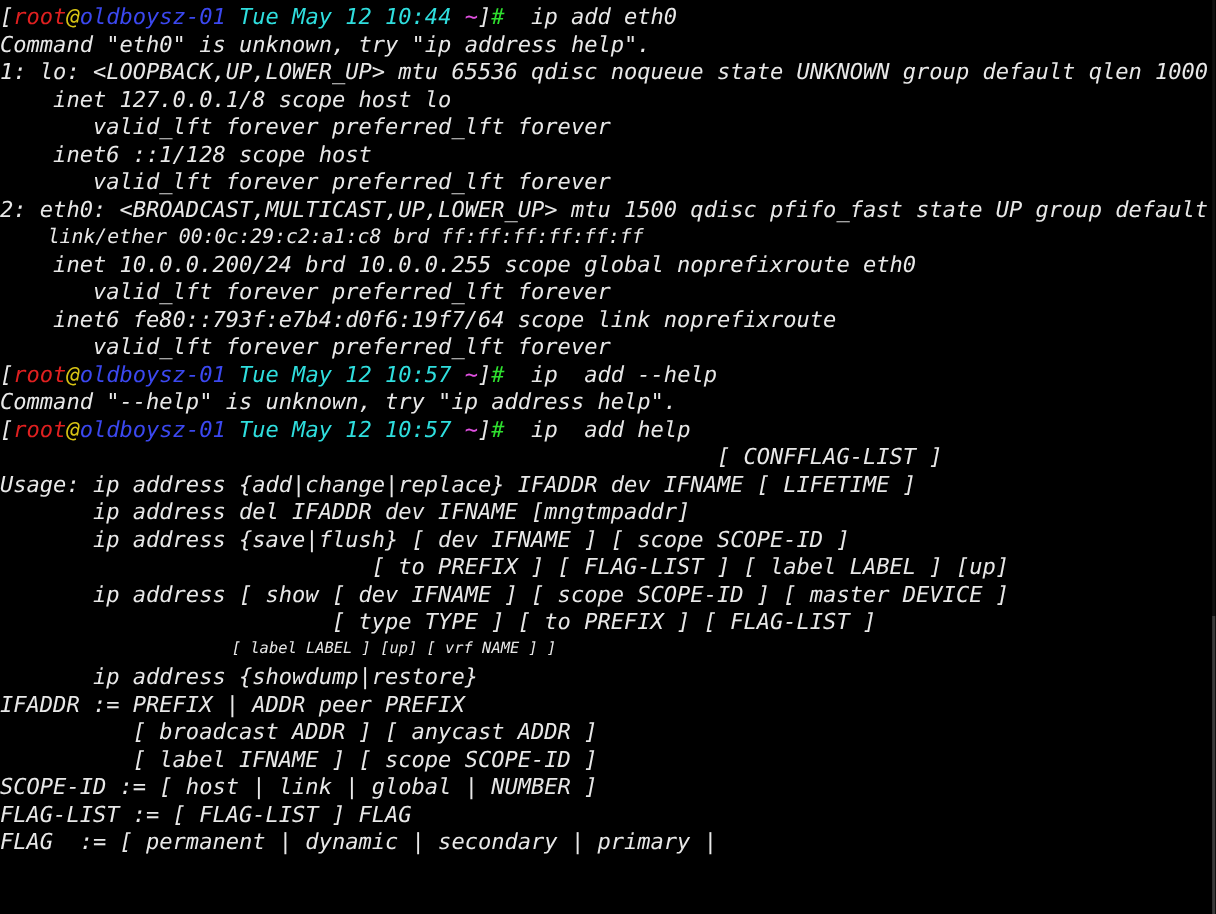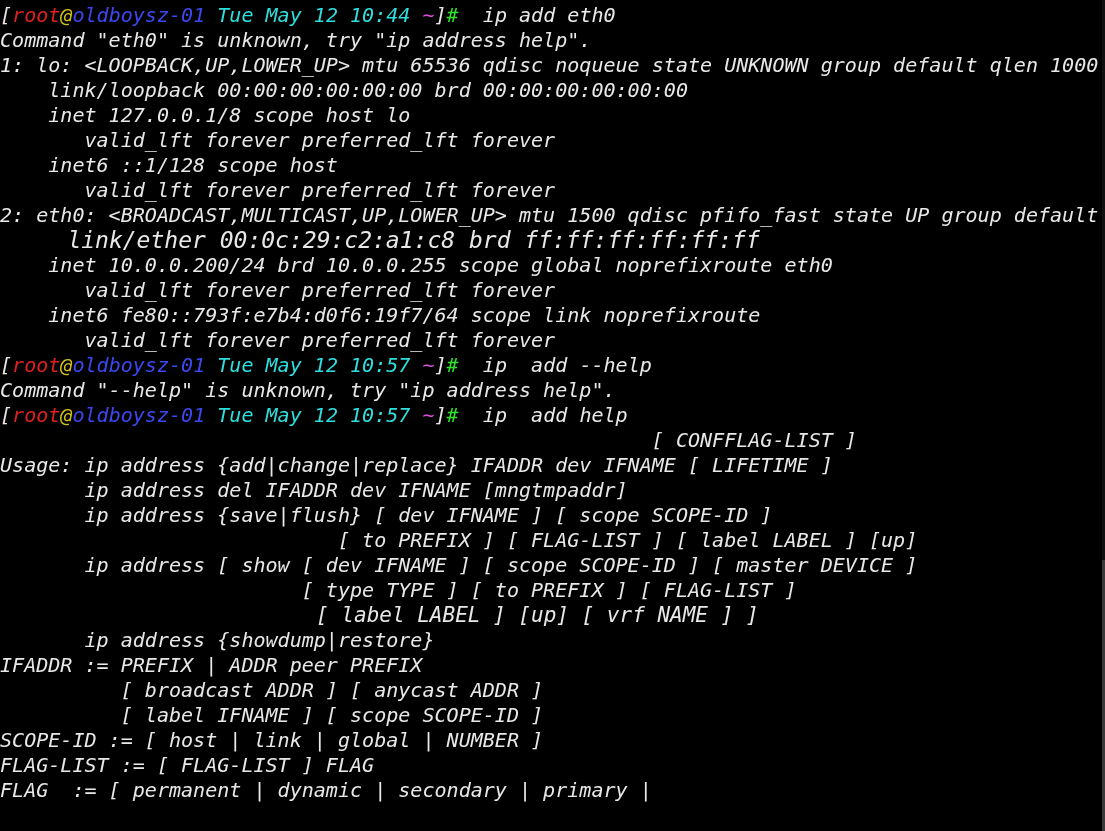--- a/index.html
+++ b/index.html
@@ -64,42 +64,41 @@
   }
 </style>
 </head>
 <body>
 
 <div id="terminal">
   <div class="screen" id="screen">
       <div class="line" style="font-size: 20.0546px;"><span class="c-white">[</span><span class="c-red">root</span><span class="c-yellow">@</span><span class="c-blue">oldboysz-01</span><span class="c-cyan"> Tue May 12 10:44 </span><span class="c-magenta">~</span><span class="c-white">]</span><span class="c-green">#</span><span class="c-white">  ip add eth0</span></div>
       <div class="line" style="font-size: 20.0546px;"><span class="c-white">Command "eth0" is unknown, try "ip address help".</span></div>
       <div class="line" style="font-size: 20.0546px;"><span class="c-white">1: lo: &lt;LOOPBACK,UP,LOWER_UP&gt; mtu 65536 qdisc noqueue state UNKNOWN group default qlen 1000</span></div>
-      <div class="line" style="font-size: 20.0546px;"><span class="c-white">    link/loopback 00:00:00:00:00:00 brd 00:00:00:00:00:00</span></div>
       <div class="line" style="font-size: 20.0546px;"><span class="c-white">    inet 127.0.0.1/8 scope host lo</span></div>
       <div class="line" style="font-size: 20.0546px;"><span class="c-white">       valid_lft forever preferred_lft forever</span></div>
       <div class="line" style="font-size: 20.0546px;"><span class="c-white">    inet6 ::1/128 scope host</span></div>
       <div class="line" style="font-size: 20.0546px;"><span class="c-white">       valid_lft forever preferred_lft forever</span></div>
       <div class="line" style="font-size: 20.0546px;"><span class="c-white">2: eth0: &lt;BROADCAST,MULTICAST,UP,LOWER_UP&gt; mtu 1500 qdisc pfifo_fast state UP group default</span></div>
-      <div class="line" style="font-size: 23px; margin-left: 12px;"><span class="c-white">    link/ether 00:0c:29:c2:a1:c8 brd ff:ff:ff:ff:ff:ff</span></div>
+      <div class="line" style="font-size: 18px;"><span class="c-white">    link/ether 00:0c:29:c2:a1:c8 brd ff:ff:ff:ff:ff:ff</span></div>
       <div class="line" style="font-size: 20.0546px;"><span class="c-white">    inet 10.0.0.200/24 brd 10.0.0.255 scope global noprefixroute eth0</span></div>
       <div class="line" style="font-size: 20.0546px;"><span class="c-white">       valid_lft forever preferred_lft forever</span></div>
       <div class="line" style="font-size: 20.0546px;"><span class="c-white">    inet6 fe80::793f:e7b4:d0f6:19f7/64 scope link noprefixroute</span></div>
       <div class="line" style="font-size: 20.0546px;"><span class="c-white">       valid_lft forever preferred_lft forever</span></div>
       <div class="line" style="font-size: 20.0546px;"><span class="c-white">[</span><span class="c-red">root</span><span class="c-yellow">@</span><span class="c-blue">oldboysz-01</span><span class="c-cyan"> Tue May 12 10:57 </span><span class="c-magenta">~</span><span class="c-white">]</span><span class="c-green">#</span><span class="c-white">  ip  add --help</span></div>
       <div class="line" style="font-size: 20.0546px;"><span class="c-white">Command "--help" is unknown, try "ip address help".</span></div>
       <div class="line" style="font-size: 20.0546px;"><span class="c-white">[</span><span class="c-red">root</span><span class="c-yellow">@</span><span class="c-blue">oldboysz-01</span><span class="c-cyan"> Tue May 12 10:57 </span><span class="c-magenta">~</span><span class="c-white">]</span><span class="c-green">#</span><span class="c-white">  ip  add help</span></div>
       <div class="line" style="font-size: 20.0546px;"><span class="c-white">                                                      [ CONFFLAG-LIST ]</span></div>
       <div class="line" style="font-size: 20.0546px;"><span class="c-white">Usage: ip address {add|change|replace} IFADDR dev IFNAME [ LIFETIME ]</span></div>
       <div class="line" style="font-size: 20.0546px;"><span class="c-white">       ip address del IFADDR dev IFNAME [mngtmpaddr]</span></div>
       <div class="line" style="font-size: 20.0546px;"><span class="c-white">       ip address {save|flush} [ dev IFNAME ] [ scope SCOPE-ID ]</span></div>
       <div class="line" style="font-size: 20.0546px;"><span class="c-white">                            [ to PREFIX ] [ FLAG-LIST ] [ label LABEL ] [up]</span></div>
       <div class="line" style="font-size: 20.0546px;"><span class="c-white">       ip address [ show [ dev IFNAME ] [ scope SCOPE-ID ] [ master DEVICE ]</span></div>
       <div class="line" style="font-size: 20.0546px;"><span class="c-white">                         [ type TYPE ] [ to PREFIX ] [ FLAG-LIST ]</span></div>
-      <div class="line" style="font-size: 21px;"><span class="c-white">                         [ label LABEL ] [up] [ vrf NAME ] ]</span></div>
+      <div class="line" style="font-size: 14px;"><span class="c-white">                         [ label LABEL ] [up] [ vrf NAME ] ]</span></div>
       <div class="line" style="font-size: 20.0546px;"><span class="c-white">       ip address {showdump|restore}</span></div>
       <div class="line" style="font-size: 20.0546px;"><span class="c-white">IFADDR := PREFIX | ADDR peer PREFIX</span></div>
       <div class="line" style="font-size: 20.0546px;"><span class="c-white">          [ broadcast ADDR ] [ anycast ADDR ]</span></div>
       <div class="line" style="font-size: 20.0546px;"><span class="c-white">          [ label IFNAME ] [ scope SCOPE-ID ]</span></div>
       <div class="line" style="font-size: 20.0546px;"><span class="c-white">SCOPE-ID := [ host | link | global | NUMBER ]</span></div>
       <div class="line" style="font-size: 20.0546px;"><span class="c-white">FLAG-LIST := [ FLAG-LIST ] FLAG</span></div>
       <div class="line" style="font-size: 20.0546px;"><span class="c-white">FLAG  := [ permanent | dynamic | secondary | primary |</span></div>
     </div>
   <div class="scrollbar-track">
     <div class="scrollbar-thumb" style="top:560px;height:271px;"></div>

